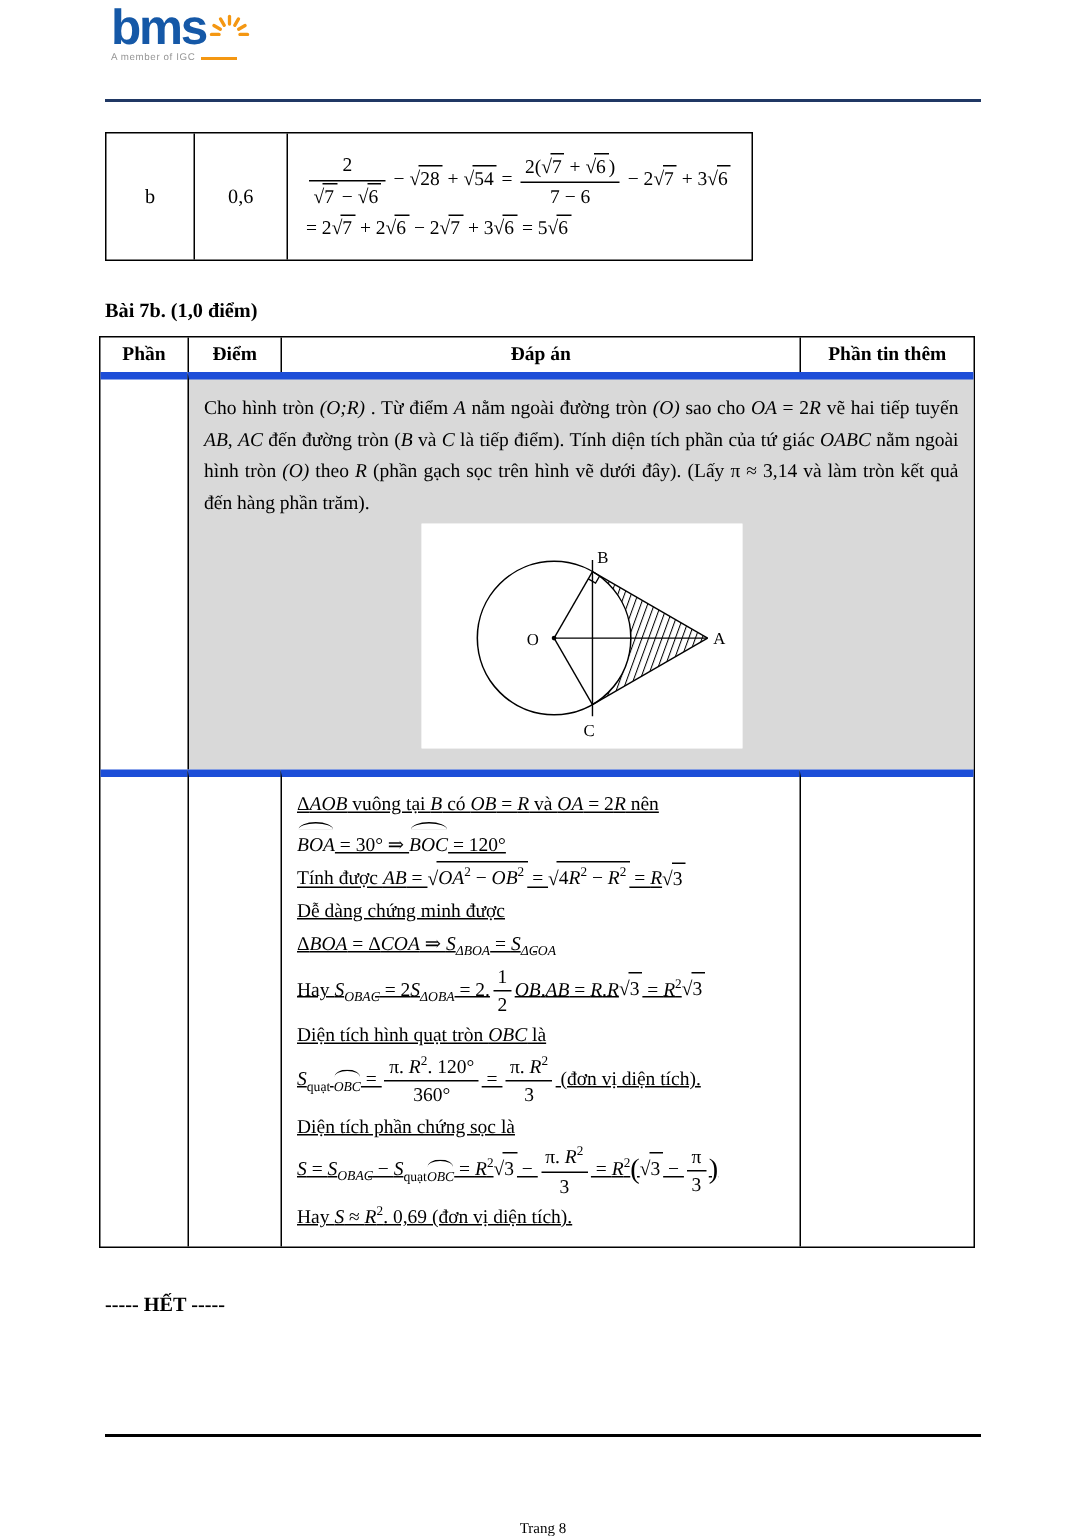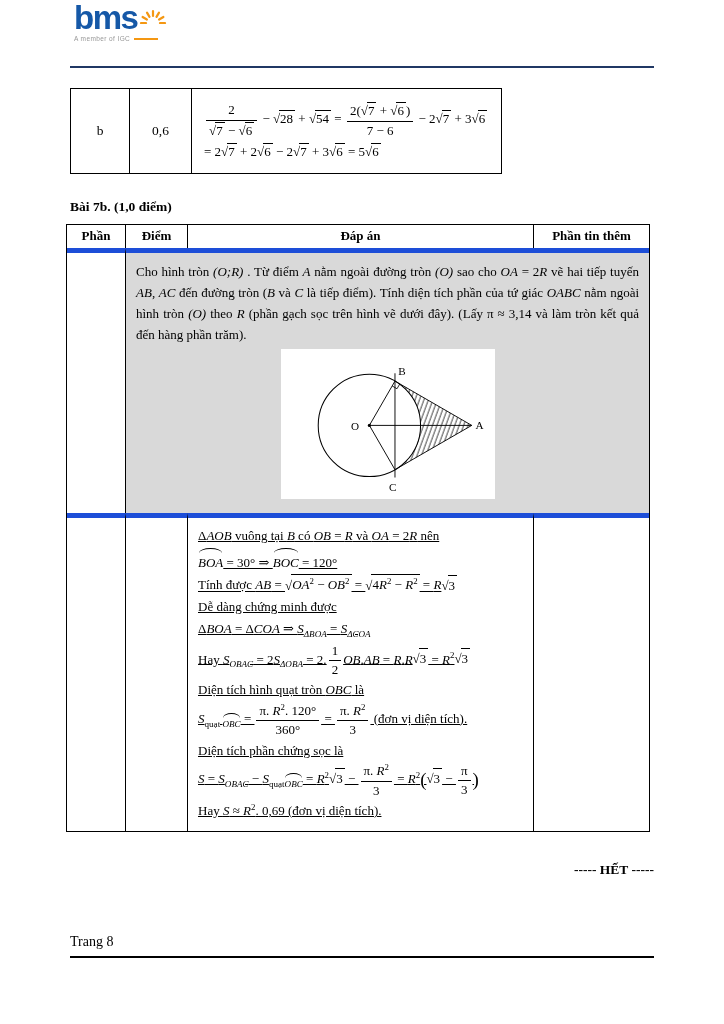--- a/index.html
+++ b/index.html
@@ -79,23 +79,23 @@
   .mnum { display: block; padding: 0 3px 1px; border-bottom: 1px solid #000; }
   .mden { display: block; padding: 1px 3px 0; }
   .marc { position: relative; display: inline-block; padding-top: 3px; margin-top: 2px; font-style: italic; }
   .marc-hat {
     position: absolute; top: -2px; left: 4%; right: 4%; height: 5px;
     border-top: 1.3px solid #000; border-radius: 50% 50% 0 0 / 100% 100% 0 0;
   }
   .mbp { font-size: 1.45em; vertical-align: -0.12em; }
 
   
-  .end-marker { position: absolute; left: 70px; top: 862px; width: 584px; text-align: right; font-weight: 700; font-size: 13.5px; }
+  .end-marker { position: absolute; left: 70px; top: 862px; width: 584px; text-align: left; font-weight: 700; font-size: 13.5px; }
   .footer-rule { position: absolute; left: 70px; top: 956px; width: 584px; height: 2px; background: #000; }
-  .page-number { position: absolute; left: 70px; top: 934px; width: 584px; text-align: left; font-size: 14px; }
+  .page-number { position: absolute; left: 70px; top: 1014px; width: 584px; text-align: center; font-size: 10px; }
 </style>
 </head>
 <body>
 
 <div class="page">
 
   <div class="logo">
     <div class="logo-row">
       <span class="logo-text">bms</span>
       <svg class="sun" width="30" height="24" viewBox="0 0 30 24">

